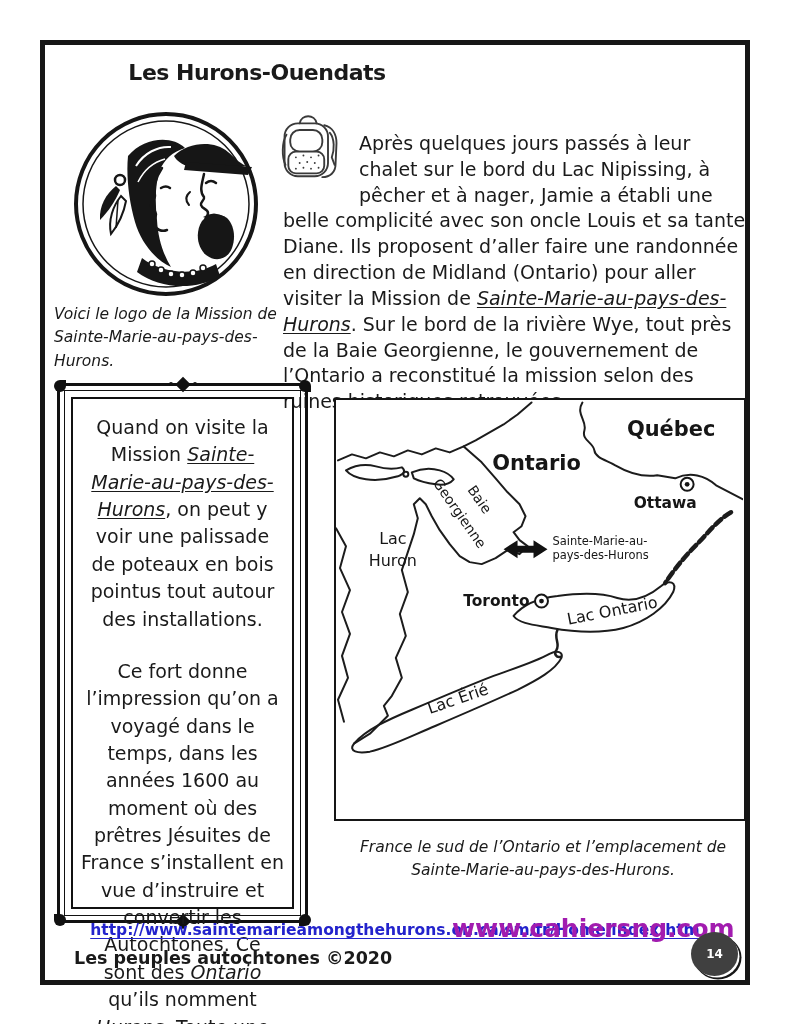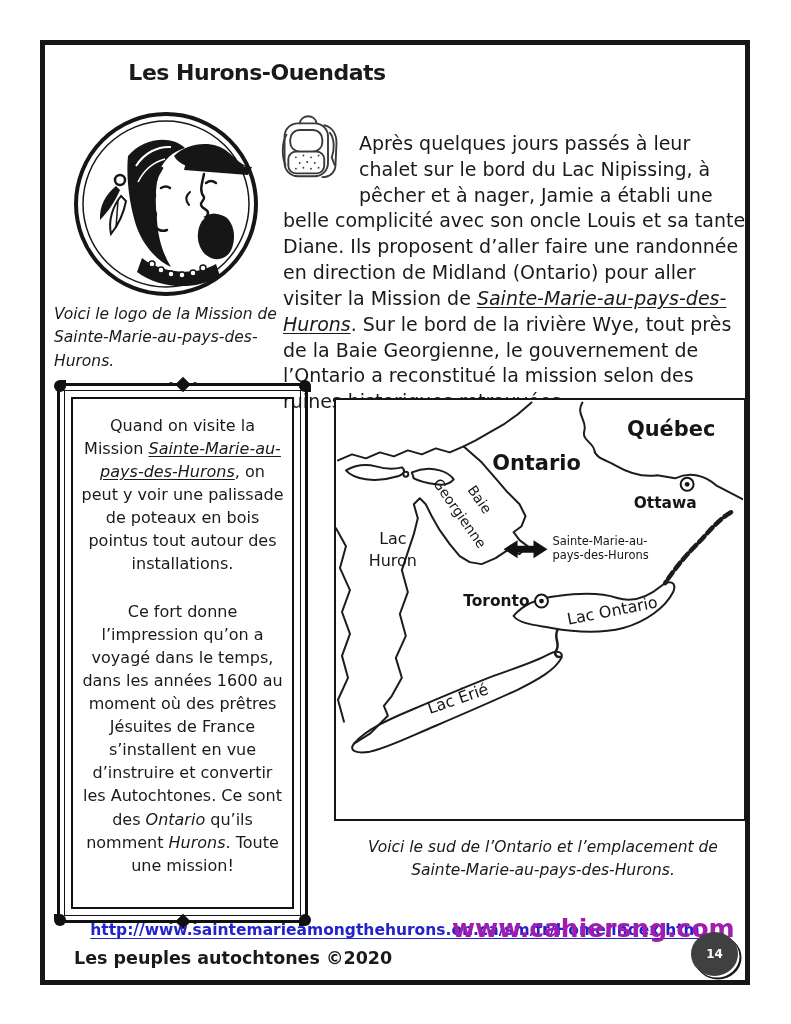--- a/index.html
+++ b/index.html
@@ -30,21 +30,21 @@
     font-size:19px; line-height:1.36; text-align:left;
   }
   .story .float-spacer { float:left; width:76px; height:54px; }
   .mission { font-style:italic; text-decoration:underline; text-underline-offset:2px; }
   .it { font-style:italic; }
 
   .ornate-box { position:absolute; left:57px; top:383px; width:251px; height:540px; border:3px solid #111; box-sizing:border-box; }
   .ornate-mid { position:absolute; inset:4px; border:1.5px solid #111; }
   .ornate-content {
     position:absolute; inset:6px; border:2px solid #111; padding:15px 8px;
-    text-align:center; font-size:16px; line-height:1.44; box-sizing:border-box;
+    text-align:center; font-size:19px; line-height:1.44; box-sizing:border-box;
   }
   .ornate-box .corner { position:absolute; width:12px; height:12px; background:#111; border-radius:50% 0 50% 50%; }
   .corner.tl { left:-6px; top:-6px; }
   .corner.tr { right:-6px; top:-6px; transform:rotate(90deg); }
   .corner.br { right:-6px; bottom:-6px; transform:rotate(180deg); }
   .corner.bl { left:-6px; bottom:-6px; transform:rotate(270deg); }
   .ornate-box .medallion {
     position:absolute; left:50%; width:11px; height:11px; background:#111;
     transform:translateX(-50%) rotate(45deg);
   }
@@ -217,21 +217,21 @@
       <text class="lbl-lake" x="57" y="144" text-anchor="middle">Lac</text>
       <text class="lbl-lake" x="57" y="166" text-anchor="middle">Huron</text>
       <text class="lbl-lake" x="278" y="216" text-anchor="middle" transform="rotate(-11 278 216)">Lac Ontario</text>
       <text class="lbl-lake" x="124" y="304" text-anchor="middle" transform="rotate(-19 124 304)">Lac Érié</text>
       <text class="lbl-bay" x="140" y="102" text-anchor="middle" transform="rotate(55 140 102)">Baie</text>
       <text class="lbl-bay" x="120" y="116" text-anchor="middle" transform="rotate(55 120 116)">Georgienne</text>
       <text class="lbl-tiny" x="217" y="145">Sainte-Marie-au-</text>
       <text class="lbl-tiny" x="217" y="159">pays-des-Hurons</text>
     </svg>
   </div>
-  <div class="map-caption">Voici le sud de l’Ontario et l’emplacement de Sainte-Marie-au-pays-des-Hurons.</div>
+  <div class="map-caption">France le sud de l’Ontario et l’emplacement de Sainte-Marie-au-pays-des-Hurons.</div>
 
   <div class="url-row">
     <a class="url-link" href="#">http://www.saintemarieamongthehurons.on.ca/sm/fr/Home/index.htm</a>
   </div>
   <div class="credit">Les peuples autochtones ©2020</div>
   <a class="site-link" href="#">www.cahiersng.com</a>
   <div class="page-num">14</div>
 </div>
 
 </body></html>

